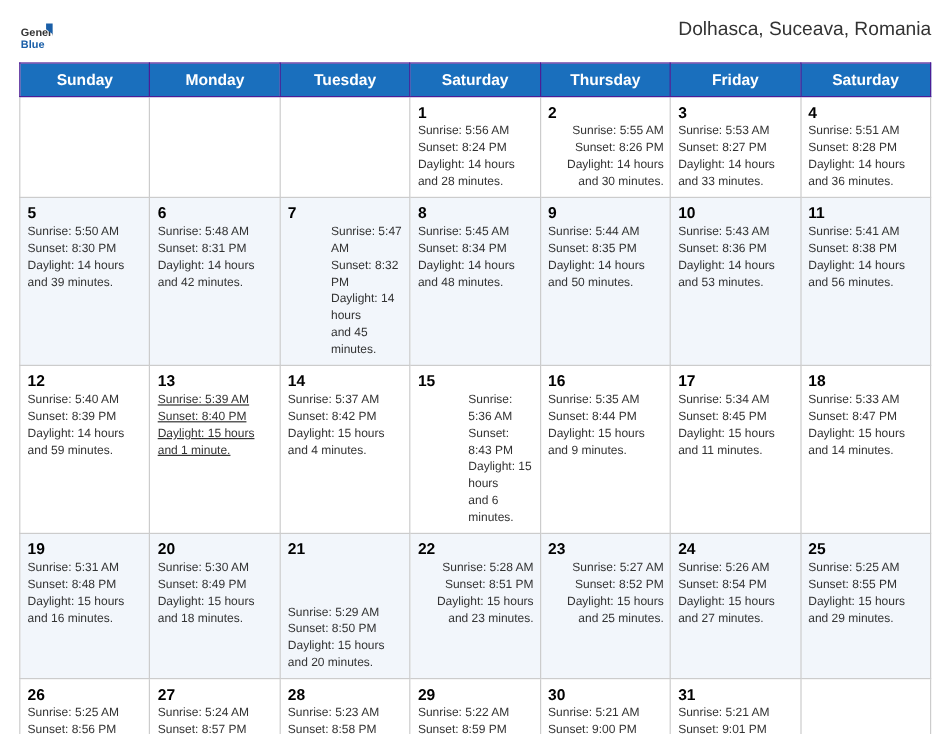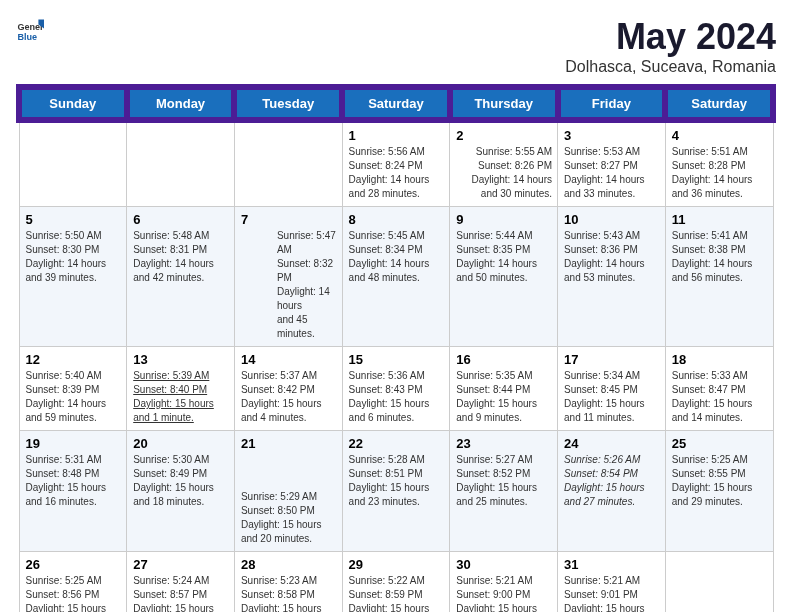--- a/index.html
+++ b/index.html
@@ -43,21 +43,21 @@
       border-collapse: collapse;
       table-layout: fixed;
     }
     .day-header {
       background-color: #1a6fbd;
       color: #fff;
       text-align: center;
       font-size: 13px;
       font-weight: bold;
       padding: 6px 4px;
-      border: 6px solid #4c1d95;
+      border: 1px solid #4c1d95;
     }
     td {
       border: 1px solid #ccc;
       vertical-align: top;
       padding: 5px 5px 5px 6px;
       font-size: 10.5px;
       color: #333;
       height: 82px;
       background: #fff;
     }
@@ -93,21 +93,20 @@
 
 <div class="header">
   <div class="logo">
     <svg class="logo-icon" viewBox="0 0 40 40" width="40" height="40">
       <text x="2" y="20" font-size="13" font-weight="bold" fill="#333">General</text>
       <text x="2" y="34" font-size="13" font-weight="bold" fill="#1a5fa8">Blue</text>
       <polygon points="32,5 40,5 40,18 32,12" fill="#1a5fa8"></polygon>
     </svg>
   </div>
   <div class="title-block">
-    <div class="main-title">May 2024</div>
     <div class="subtitle">Dolhasca, Suceava, Romania</div>
   </div>
 </div>
 
 <table>
   <thead>
     <tr id="header-row">
         <th class="day-header">Sunday</th>
         <th class="day-header">Monday</th>
         <th class="day-header">Tuesday</th>
@@ -219,21 +218,21 @@
         </td>
         <td>
           <span class="day-num">14</span>
           <div class="cell-text" style="white-space: pre-line;">Sunrise: 5:37 AM
 Sunset: 8:42 PM
 Daylight: 15 hours
 and 4 minutes.</div>
         </td>
         <td>
           <span class="day-num">15</span>
-          <div class="cell-text" style="white-space: pre-line;">Sunrise: 5:36 AM
+          <div class="cell-text" style="white-space: pre-line; margin-left: 42px;">Sunrise: 5:36 AM
 Sunset: 8:43 PM
 Daylight: 15 hours
 and 6 minutes.</div>
         </td>
         <td>
           <span class="day-num">16</span>
           <div class="cell-text" style="white-space: pre-line;">Sunrise: 5:35 AM
 Sunset: 8:44 PM
 Daylight: 15 hours
 and 9 minutes.</div>
@@ -270,35 +269,35 @@
         </td>
         <td>
           <span class="day-num">21</span>
           <div class="cell-text" style="white-space: pre-line; margin-top: 39px;">Sunrise: 5:29 AM
 Sunset: 8:50 PM
 Daylight: 15 hours
 and 20 minutes.</div>
         </td>
         <td>
           <span class="day-num">22</span>
-          <div class="cell-text" style="white-space: pre-line;">Sunrise: 5:28 AM
+          <div class="cell-text" style="white-space: pre-line; text-align: right;">Sunrise: 5:28 AM
 Sunset: 8:51 PM
 Daylight: 15 hours
 and 23 minutes.</div>
         </td>
         <td>
           <span class="day-num">23</span>
-          <div class="cell-text" style="white-space: pre-line;">Sunrise: 5:27 AM
+          <div class="cell-text" style="white-space: pre-line; text-align: right;">Sunrise: 5:27 AM
 Sunset: 8:52 PM
 Daylight: 15 hours
 and 25 minutes.</div>
         </td>
         <td>
           <span class="day-num">24</span>
-          <div class="cell-text" style="white-space: pre-line; font-style: italic;">Sunrise: 5:26 AM
+          <div class="cell-text" style="white-space: pre-line;">Sunrise: 5:26 AM
 Sunset: 8:54 PM
 Daylight: 15 hours
 and 27 minutes.</div>
         </td>
         <td>
           <span class="day-num">25</span>
           <div class="cell-text" style="white-space: pre-line;">Sunrise: 5:25 AM
 Sunset: 8:55 PM
 Daylight: 15 hours
 and 29 minutes.</div>

